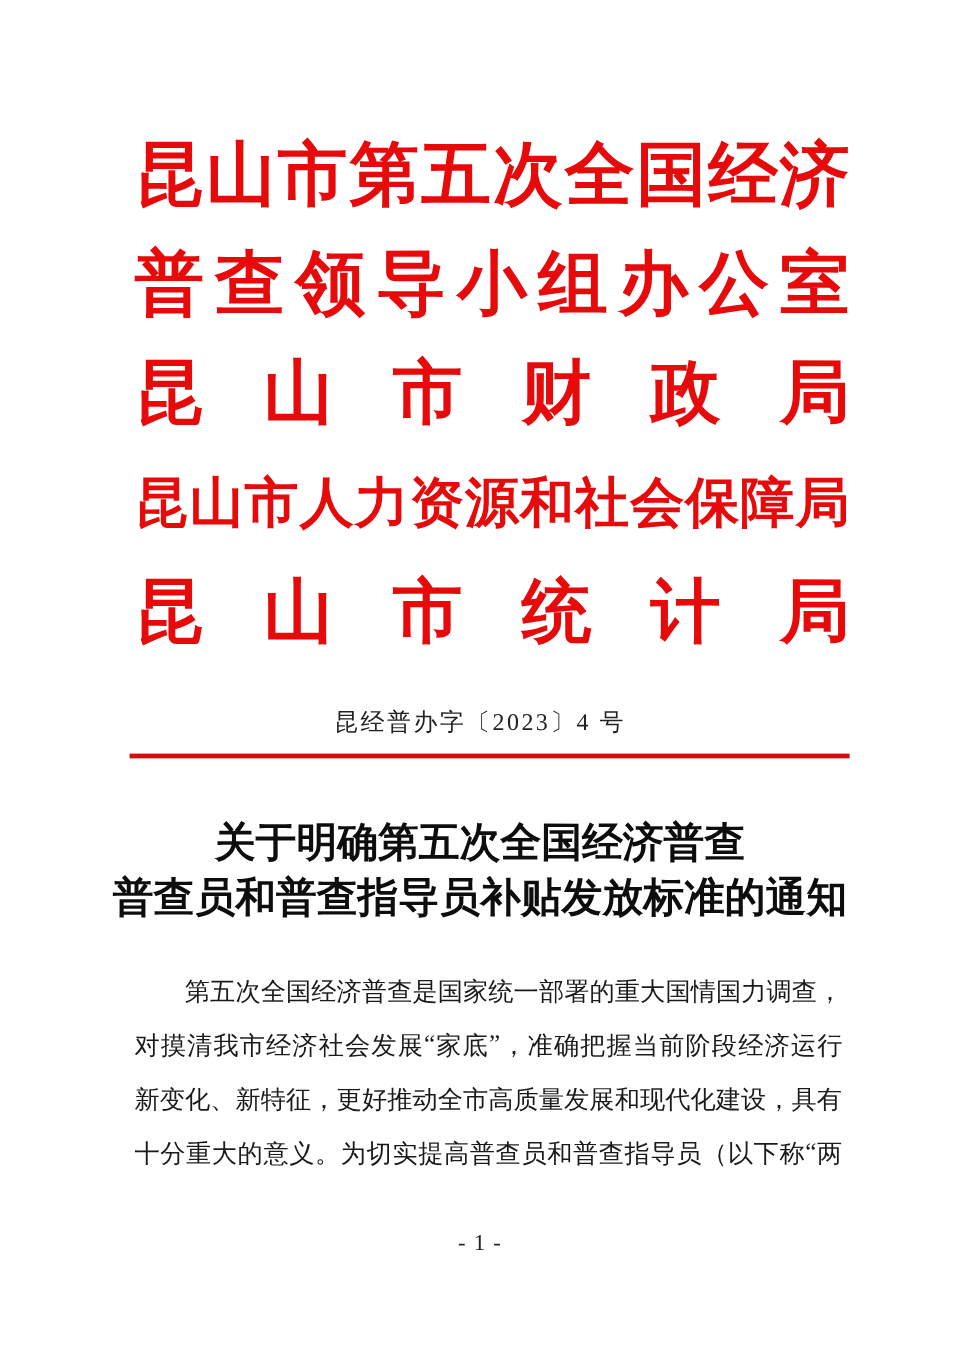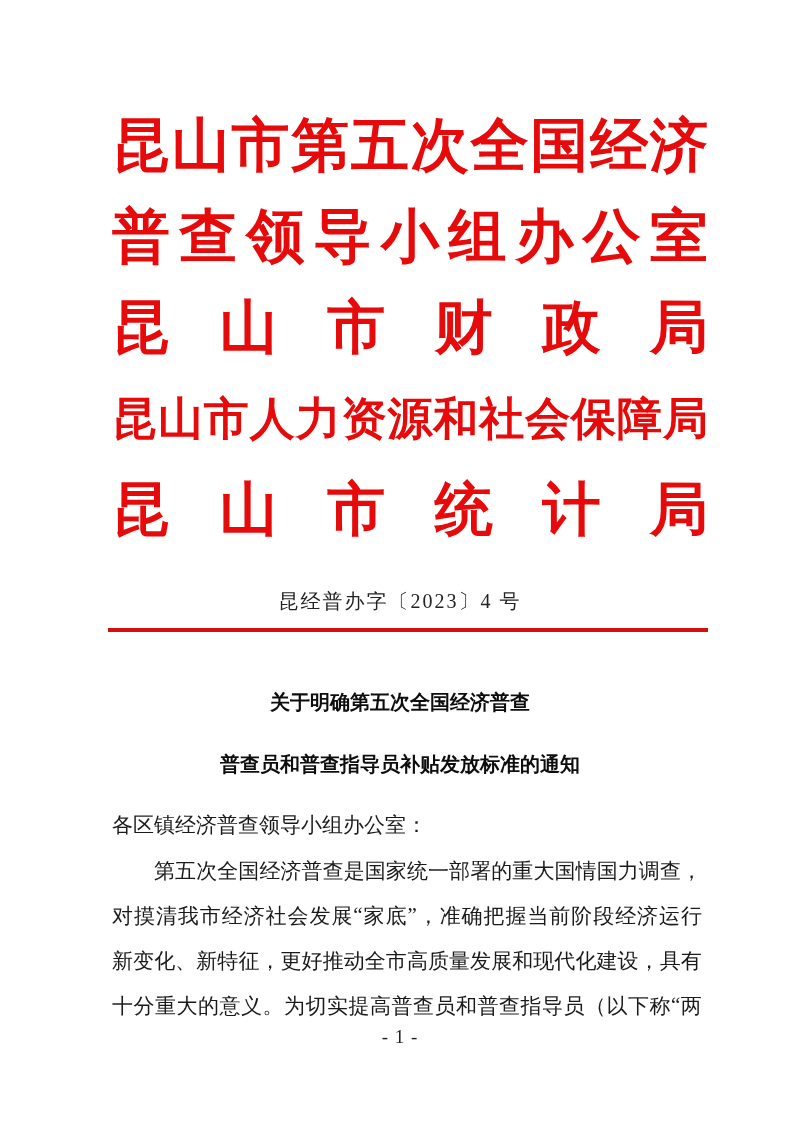--- a/index.html
+++ b/index.html
@@ -65,25 +65,25 @@
     position: absolute;
     top: 683px;
     left: 0;
     width: 100%;
     text-align: center;
     font-family: "Liberation Sans", "DejaVu Sans", sans-serif;
     font-weight: bold;
     color: #0d0d0d;
   }
   .notice-title .t-line {
-    font-size: 20px;
+    font-size: 34px;
     line-height: 38px;
   }
   .notice-title .t-line + .t-line {
-    margin-top: 24px;
+    margin-top: 8px;
   }
   
   .body-block {
     position: absolute;
     top: 803px;
     left: 112px;
     width: 590px;
     font-size: 21px;
     color: #1a1a1a;
   }
@@ -181,21 +181,20 @@
   <div class="doc-number">昆经普办字〔2023〕4 号</div>
 
   <div class="red-rule"></div>
 
   <div class="notice-title">
     <div class="t-line">关于明确第五次全国经济普查</div>
     <div class="t-line">普查员和普查指导员补贴发放标准的通知</div>
   </div>
 
   <div class="body-block">
-    <div class="body-line salutation">各区镇经济普查领导小组办公室：</div>
     <div class="body-line flush indented char-justify">
         <span>第</span>
         <span>五</span>
         <span>次</span>
         <span>全</span>
         <span>国</span>
         <span>经</span>
         <span>济</span>
         <span>普</span>
         <span>查</span>

